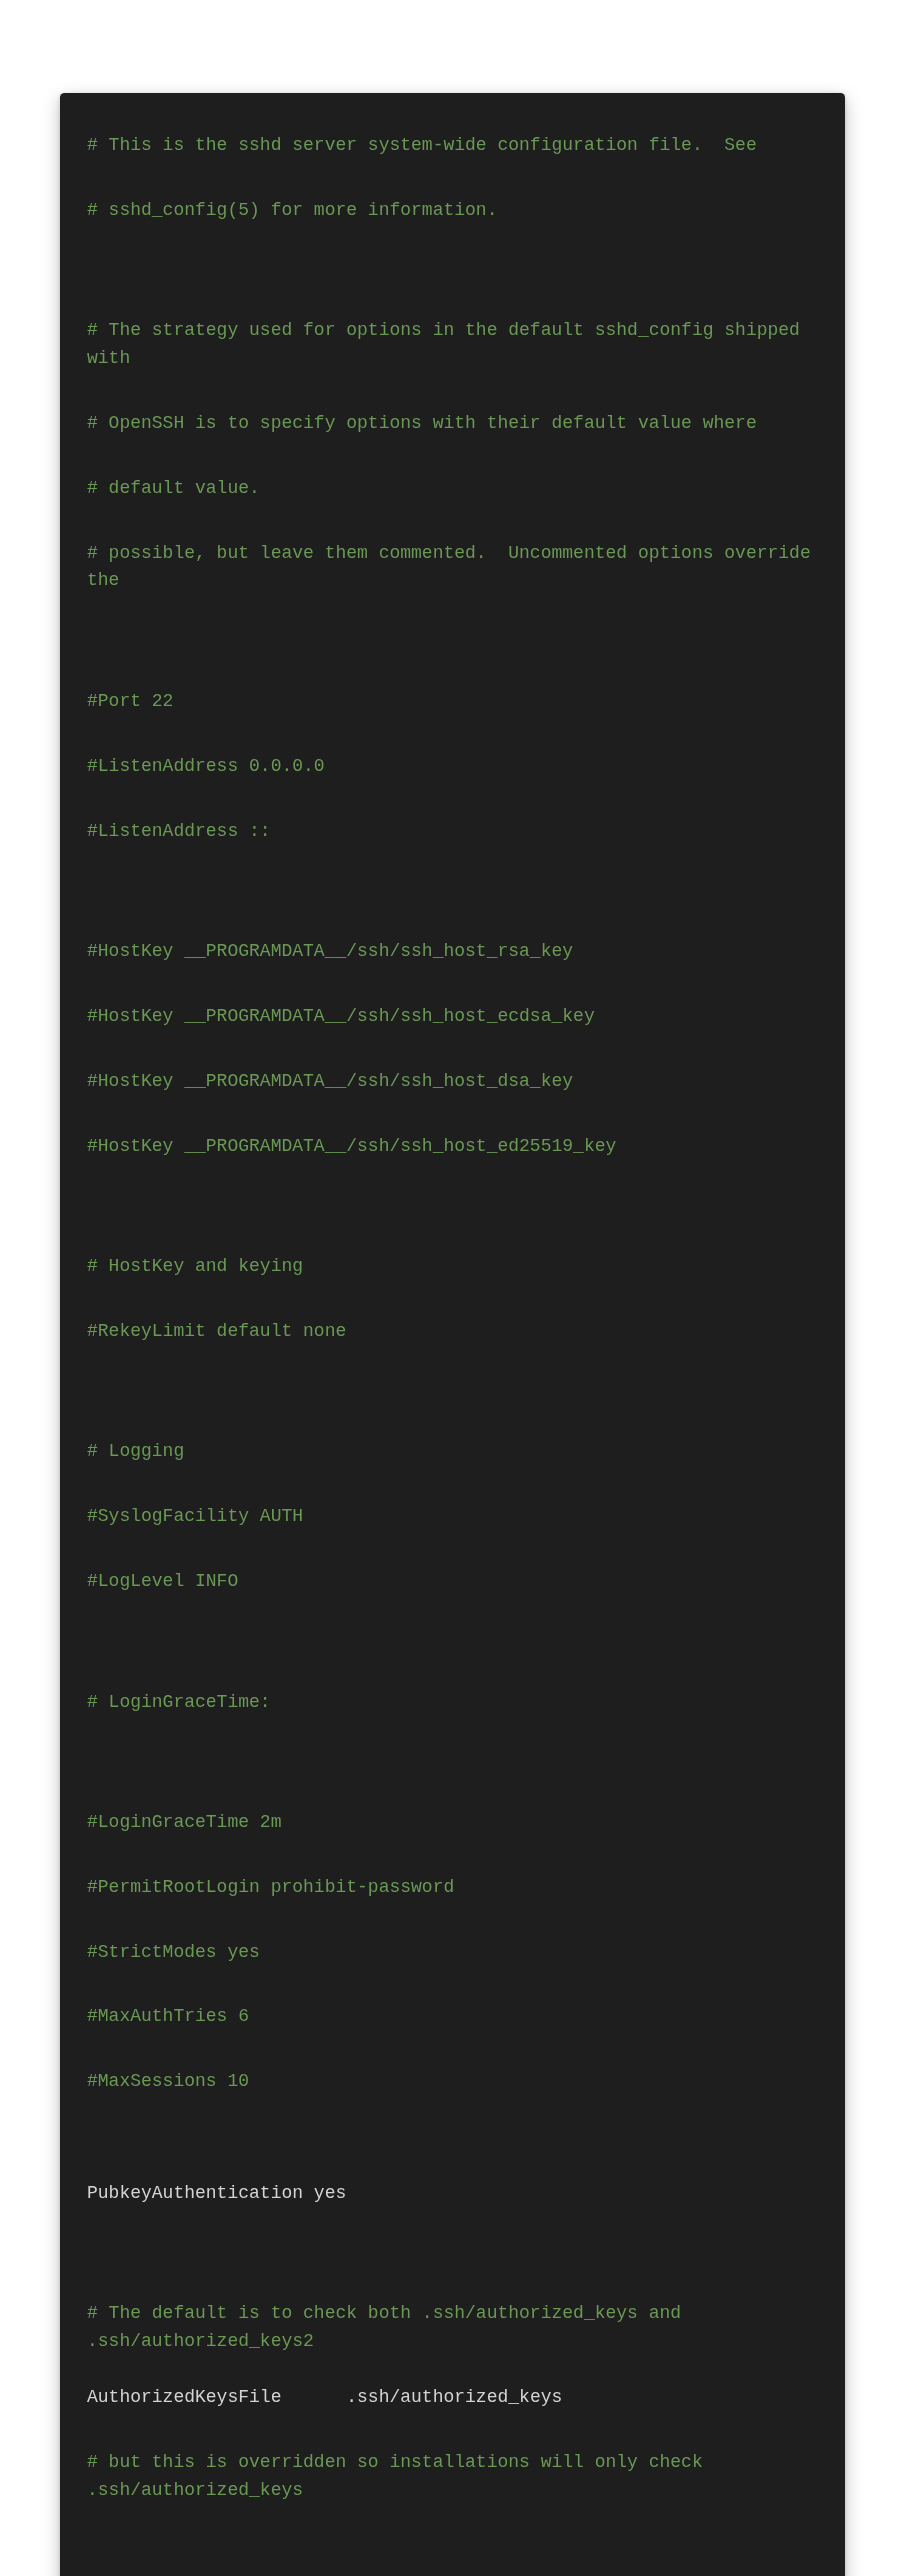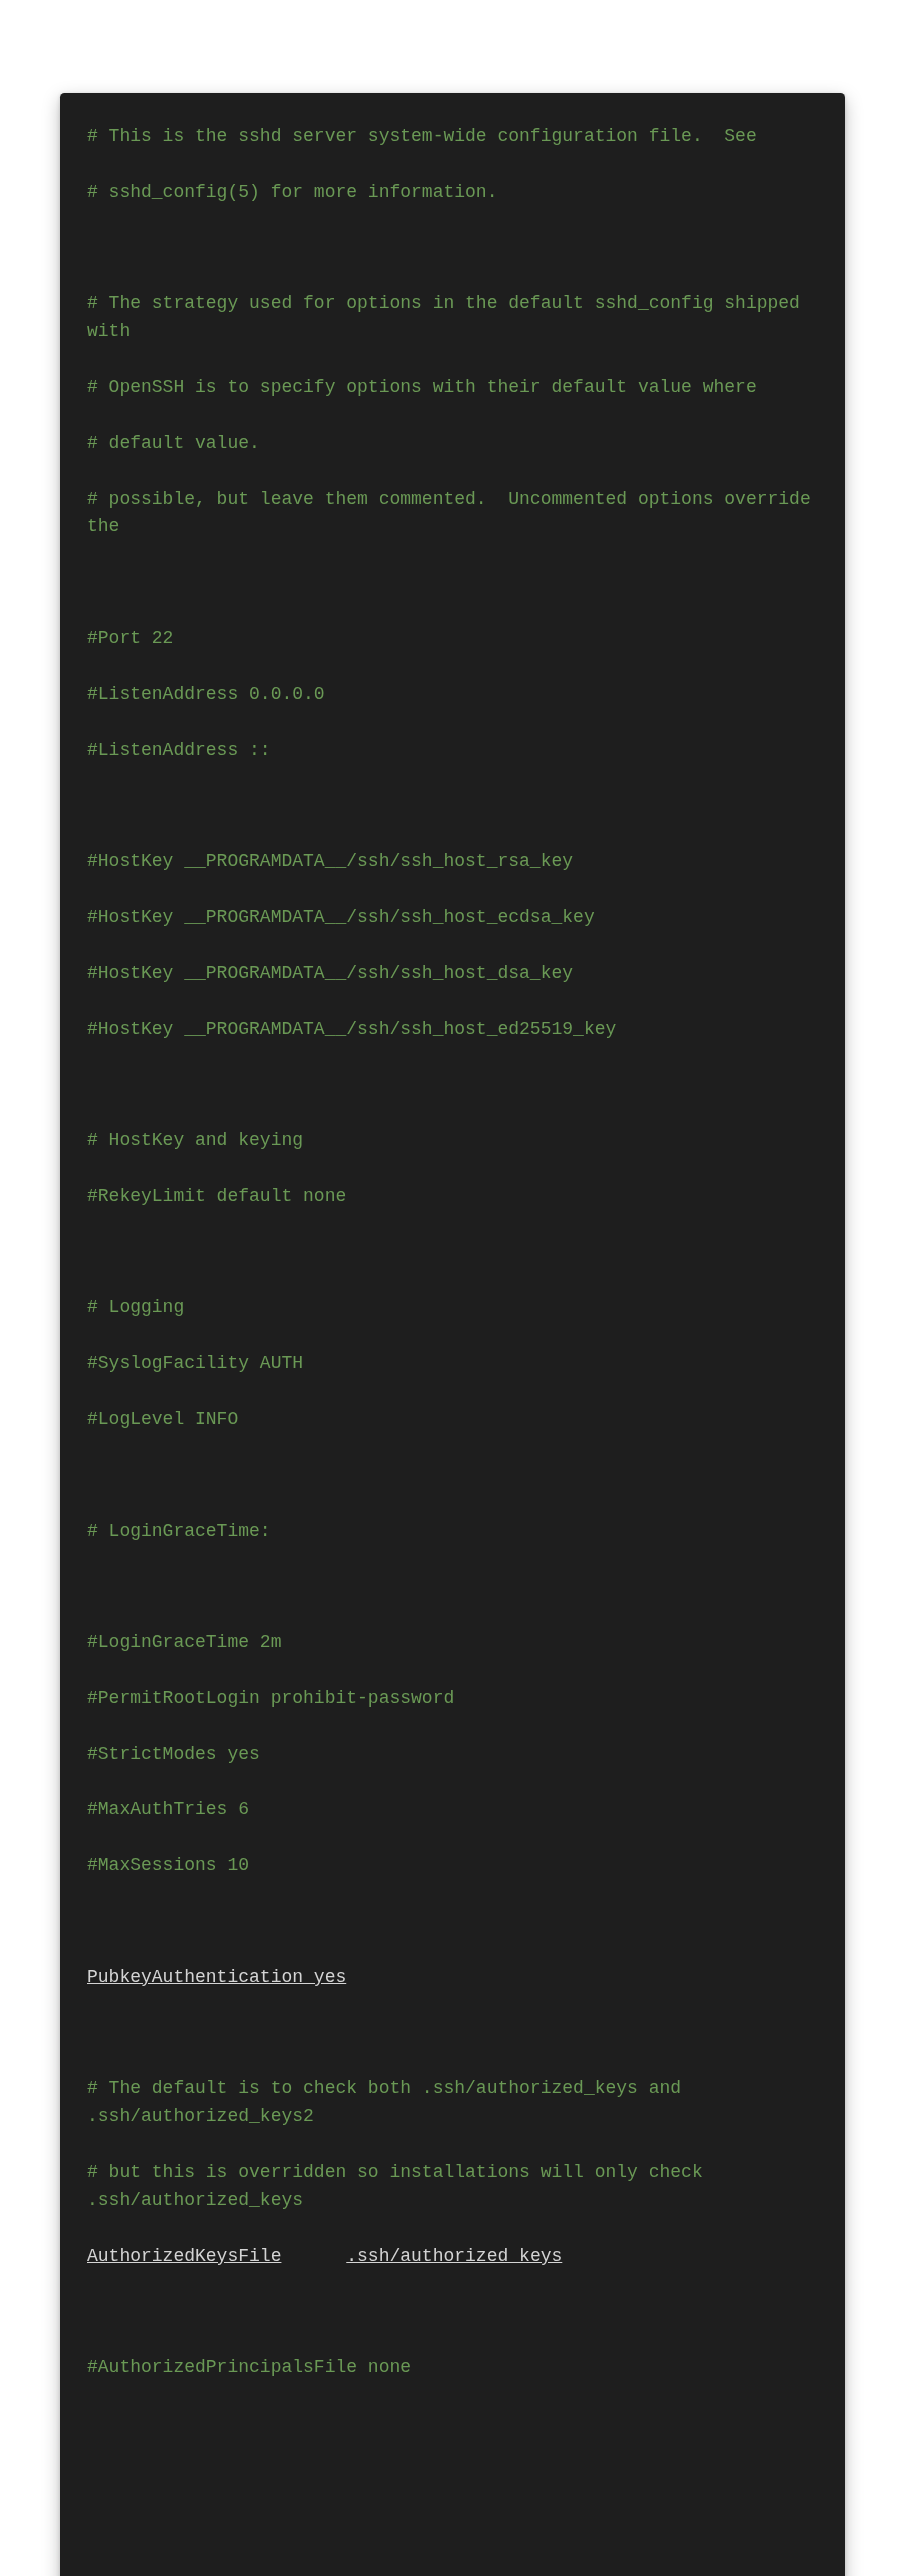--- a/index.html
+++ b/index.html
@@ -24,22 +24,22 @@
     font-size: 18px;
     line-height: 1.55;
     white-space: pre-wrap;
     word-wrap: break-word;
     box-shadow: 0 6px 18px rgba(0,0,0,.25), 0 1.5px 4.5px rgba(0,0,0,.15);
     font-family: "SFMono-Regular", Consolas, "Liberation Mono", Menlo, monospace;
   }
   .code-block .line {
     display: block;
   }
-  .code-block .c { color: #6a9955; }         
-  .code-block .w { color: #d4d4d4; text-decoration: underline; }         
+  .code-block .c { color: #6a9955; margin-top: 9px; }         
+  .code-block .w { color: #d4d4d4; }         
   .code-block .blank { display:block; height: 1.55em; }
 </style>
 </head>
 <body>
 
 <div class="page">
   <pre class="code-block" id="code-block"><span class="line c"># This is the sshd server system-wide configuration file.  See</span>
 <span class="line c"># sshd_config(5) for more information.</span>
 <span class="line blank">&nbsp;</span>
 <span class="line c"># The strategy used for options in the default sshd_config shipped with</span>
@@ -67,22 +67,22 @@
 <span class="line blank">&nbsp;</span>
 <span class="line c">#LoginGraceTime 2m</span>
 <span class="line c">#PermitRootLogin prohibit-password</span>
 <span class="line c">#StrictModes yes</span>
 <span class="line c">#MaxAuthTries 6</span>
 <span class="line c">#MaxSessions 10</span>
 <span class="line blank">&nbsp;</span>
 <span class="line w">PubkeyAuthentication yes</span>
 <span class="line blank">&nbsp;</span>
 <span class="line c"># The default is to check both .ssh/authorized_keys and .ssh/authorized_keys2</span>
+<span class="line w">AuthorizedKeysFile	.ssh/authorized_keys</span>
 <span class="line c"># but this is overridden so installations will only check .ssh/authorized_keys</span>
-<span class="line w">AuthorizedKeysFile	.ssh/authorized_keys</span>
 <span class="line blank">&nbsp;</span>
 <span class="line c">#AuthorizedPrincipalsFile none</span>
 <span class="line blank">&nbsp;</span>
 
 
 
 
 
 
 

